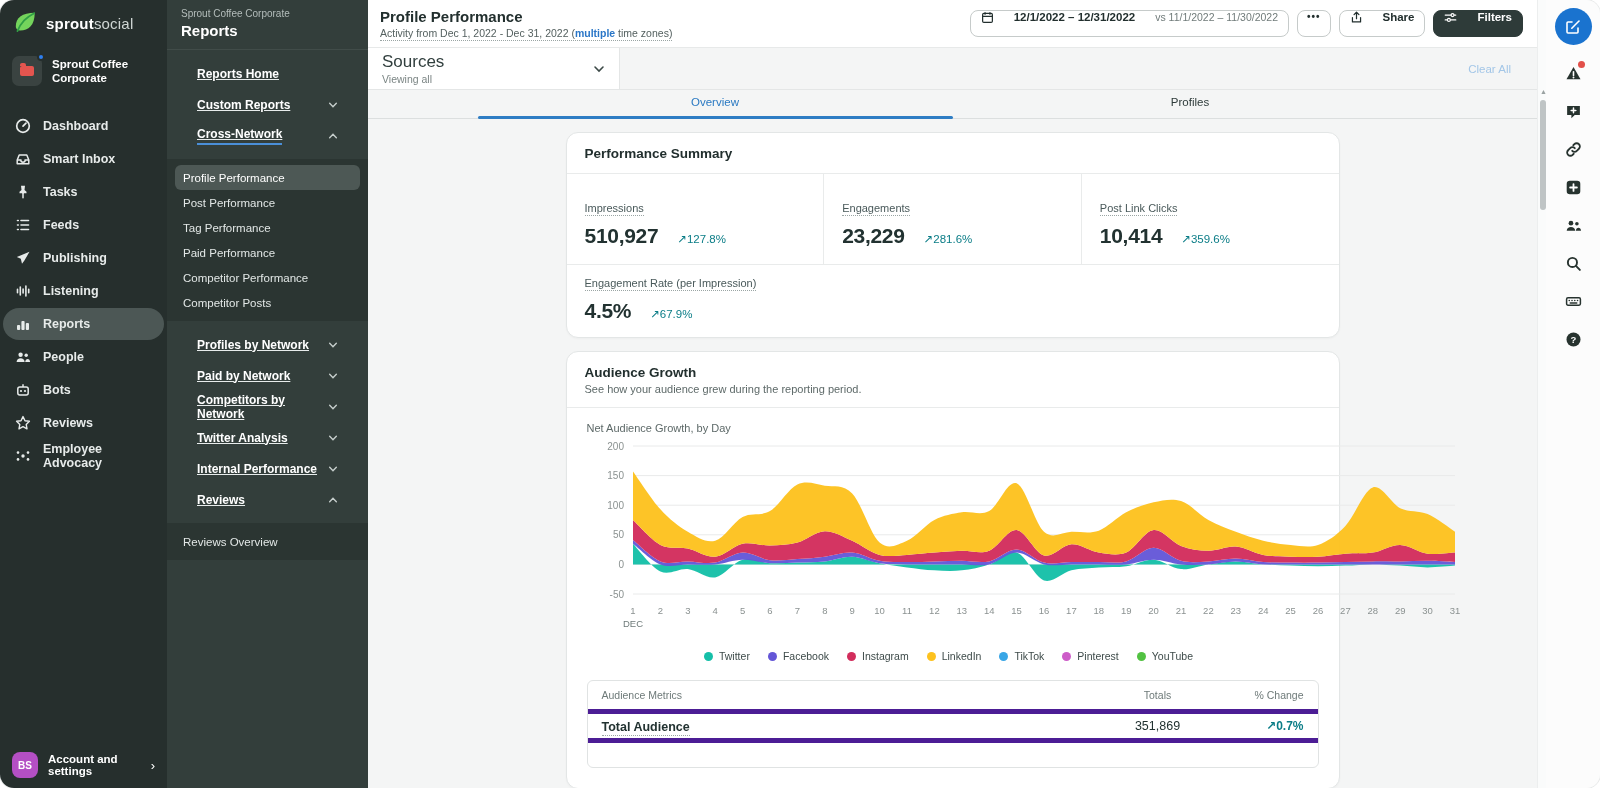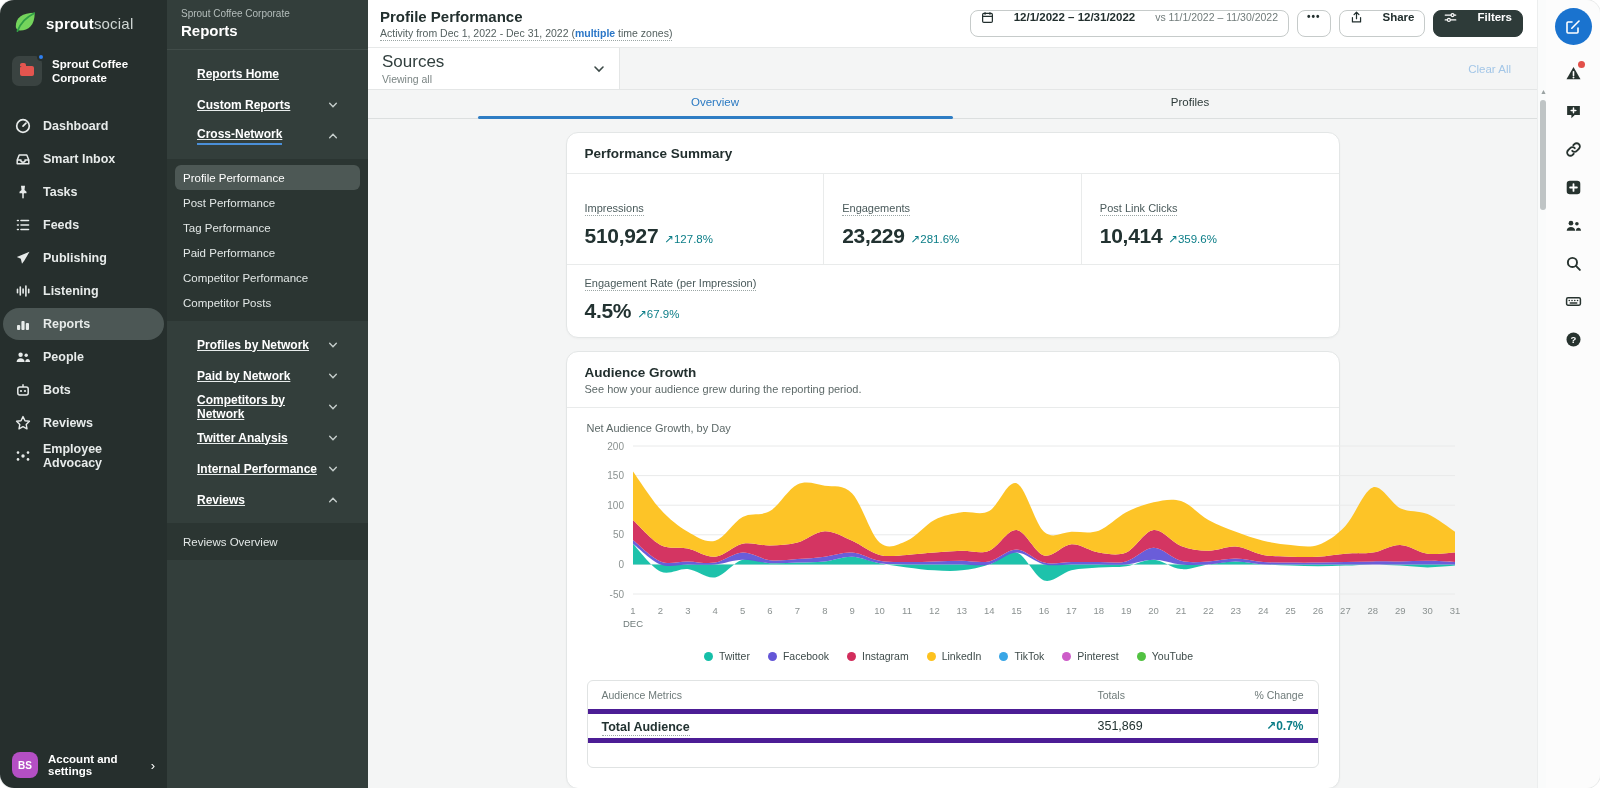--- a/index.html
+++ b/index.html
@@ -79,35 +79,35 @@
   .card { width:774px; margin:0 auto 13px auto; background:#fff; border:1px solid #e3e6e6; border-radius:12px; box-shadow:0 1px 2px rgba(20,30,30,.03); }
   .card-head { padding:13px 18px 12px 18px; border-bottom:1px solid #e9ebeb; }
   .card-title { font-size:13.5px; font-weight:bold; color:#222f2e; }
   .card-sub { font-size:11px; color:#5d6968; margin-top:3px; }
 
   .metrics-grid { display:flex; }
   .metric-cell { flex:1; padding:24px 18px 0 18px; height:90px; border-right:1px solid #e9ebeb; }
   .metric-cell:last-child { border-right:none; }
   .metric-row2 { border-top:1px solid #e9ebeb; padding:8px 18px 14px 18px; }
   .metric-label { font-size:11px; color:#49595a; display:inline-block; border-bottom:1px dotted #9aa5a4; padding-bottom:1px; }
-  .metric-value-row { margin-top:8px; display:flex; align-items:baseline; gap:6px; }
+  .metric-value-row { margin-top:8px; display:flex; align-items:baseline; gap:19px; }
   .metric-value { font-size:21px; font-weight:bold; color:#223231; letter-spacing:-.3px; }
   .metric-delta { font-size:11.5px; color:#0b7d87; }
 
   .chart-label { font-size:11px; color:#5d6968; padding:14px 20px 0 20px; }
   .chart-wrap { padding:4px 20px 0 20px; }
   .legend { display:flex; justify-content:center; gap:18px; padding:8px 8px 4px 0; }
   .legend-item { display:flex; align-items:center; gap:6px; font-size:10.5px; color:#3e4b4a; }
   .legend-dot { width:9px; height:9px; border-radius:50%; flex:none; }
 
   .aud-table { margin:14px 20px 20px 20px; border:1px solid #e0e3e3; border-radius:6px; overflow:hidden; }
   .t-row { display:flex; align-items:center; height:29px; padding:0 14px; border-top:5px solid #4c1d95; }
   .t-row.head { border-top:none; height:28px; }
   .t-c1 { flex:1; }
-  .t-c2 { width:120px; text-align:left; }
+  .t-c2 { width:120px; text-align:center; }
   .t-c3 { width:86px; text-align:right; }
   .t-head-txt { font-size:10.5px; color:#6e7a79; }
   .t-label { font-size:12.5px; color:#223231; display:inline-block; border-bottom:1px dotted #9aa5a4; padding-bottom:1px; }
   .t-label.b { font-weight:bold; }
   .t-total { font-size:12.5px; color:#223231; }
   .t-change { font-size:12px; font-weight:bold; color:#0b7d87; }
 
   
   .vscroll { width:9px; background:#fafbfb; flex:none; position:relative; border-left:1px solid #eceeee; }
   .vscroll .thumb { position:absolute; left:1.5px; top:100px; width:6px; height:110px; background:#bfc4c5; border-radius:3px; }

